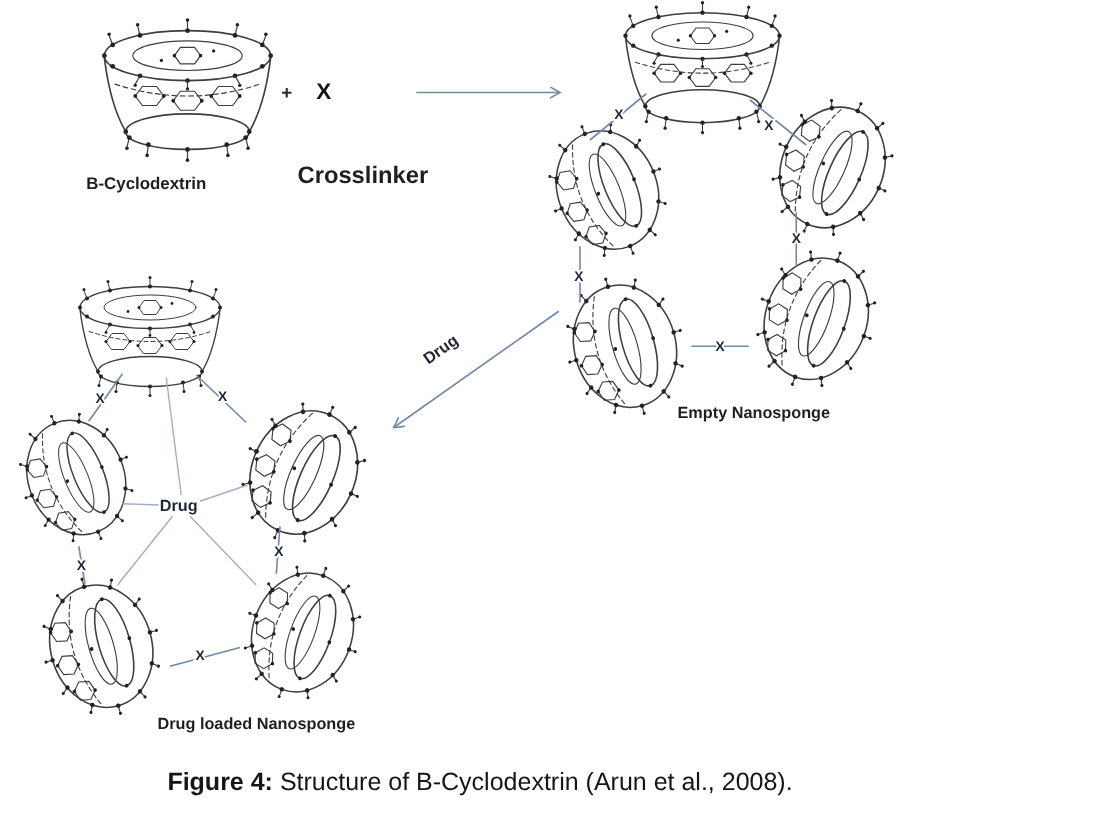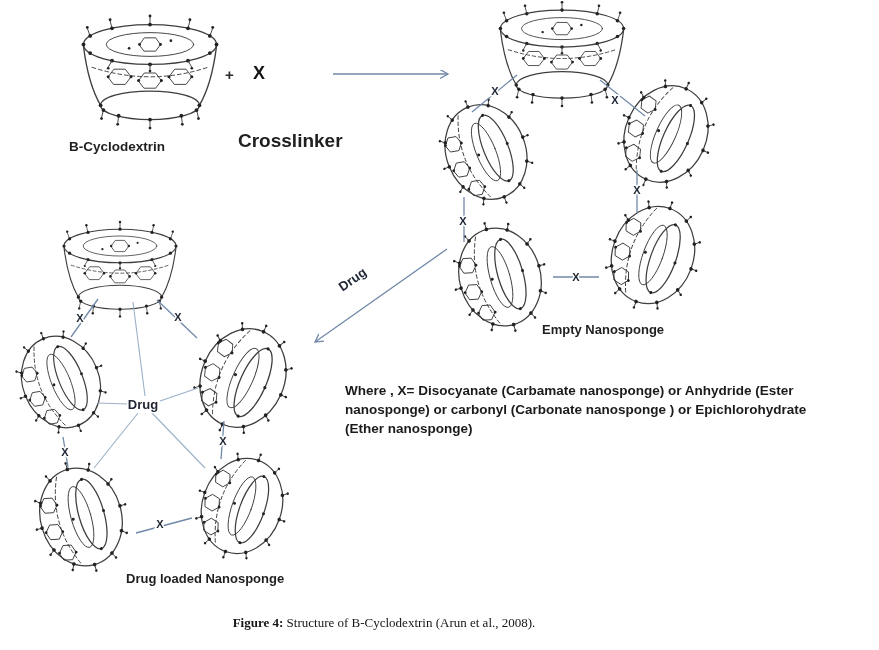--- a/index.html
+++ b/index.html
@@ -18,21 +18,21 @@
         paint-order:stroke;stroke:#ffffff;stroke-width:3px;}
   .druglab{font:bold 13px "Liberation Sans",sans-serif;fill:#1f2633;text-anchor:middle;
         paint-order:stroke;stroke:#ffffff;stroke-width:3px;}
   .overlay{position:absolute;white-space:nowrap;}
   .blabel{font-weight:bold;font-size:13px;color:#1f1f1f;}
   .plus-sign{font-weight:bold;font-size:15px;color:#2a2a2a;}
   .x-symbol{font-weight:bold;font-size:18px;color:#141414;letter-spacing:1px;}
   #legend-block{position:absolute;left:345px;top:381px;width:510px;
     font-weight:bold;font-size:13.5px;line-height:19px;color:#1b1b1b;white-space:normal;}
   #figure-caption{position:absolute;left:0;top:615px;width:768px;text-align:center;
-    font-family:Liberation Serif, serif;font-size:13px;color:#161616;}
+    font-family:Liberation Sans, sans-serif;font-size:20px;color:#161616;}
   #figure-caption .figlab{font-weight:bold;}
 </style>
 </head>
 <body>
 
 <div id="figure-canvas">
 
   <svg width="879" height="650" viewBox="0 0 879 650">
     <defs>
 
@@ -200,20 +200,15 @@
     <text class="druglab" x="143" y="409">Drug</text>
   </svg>
 
   <div class="overlay blabel" style="left:69px;top:139px;font-size:13.5px;">B-Cyclodextrin</div>
   <div class="overlay plus-sign" style="left:225px;top:66px;">+</div>
   <div class="overlay x-symbol" style="left:253px;top:63px;">X</div>
   <div class="overlay blabel" style="left:238px;top:130px;font-size:19px;">Crosslinker</div>
   <div class="overlay blabel" style="left:542px;top:322px;">Empty Nanosponge</div>
   <div class="overlay blabel" style="left:126px;top:571px;">Drug loaded Nanosponge</div>
 
-  <div id="legend-block">
-    <div>Where , X= Disocyanate (Carbamate nanosponge) or Anhydride (Ester</div>
-    <div>nanosponge) or carbonyl (Carbonate nanosponge ) or Epichlorohydrate</div>
-    <div>(Ether nanosponge)</div>
-  </div>
 
   <div id="figure-caption"><span class="figlab">Figure 4:</span><span> Structure of B-Cyclodextrin (Arun et al., 2008).</span></div>
 </div>
 
 </body></html>

